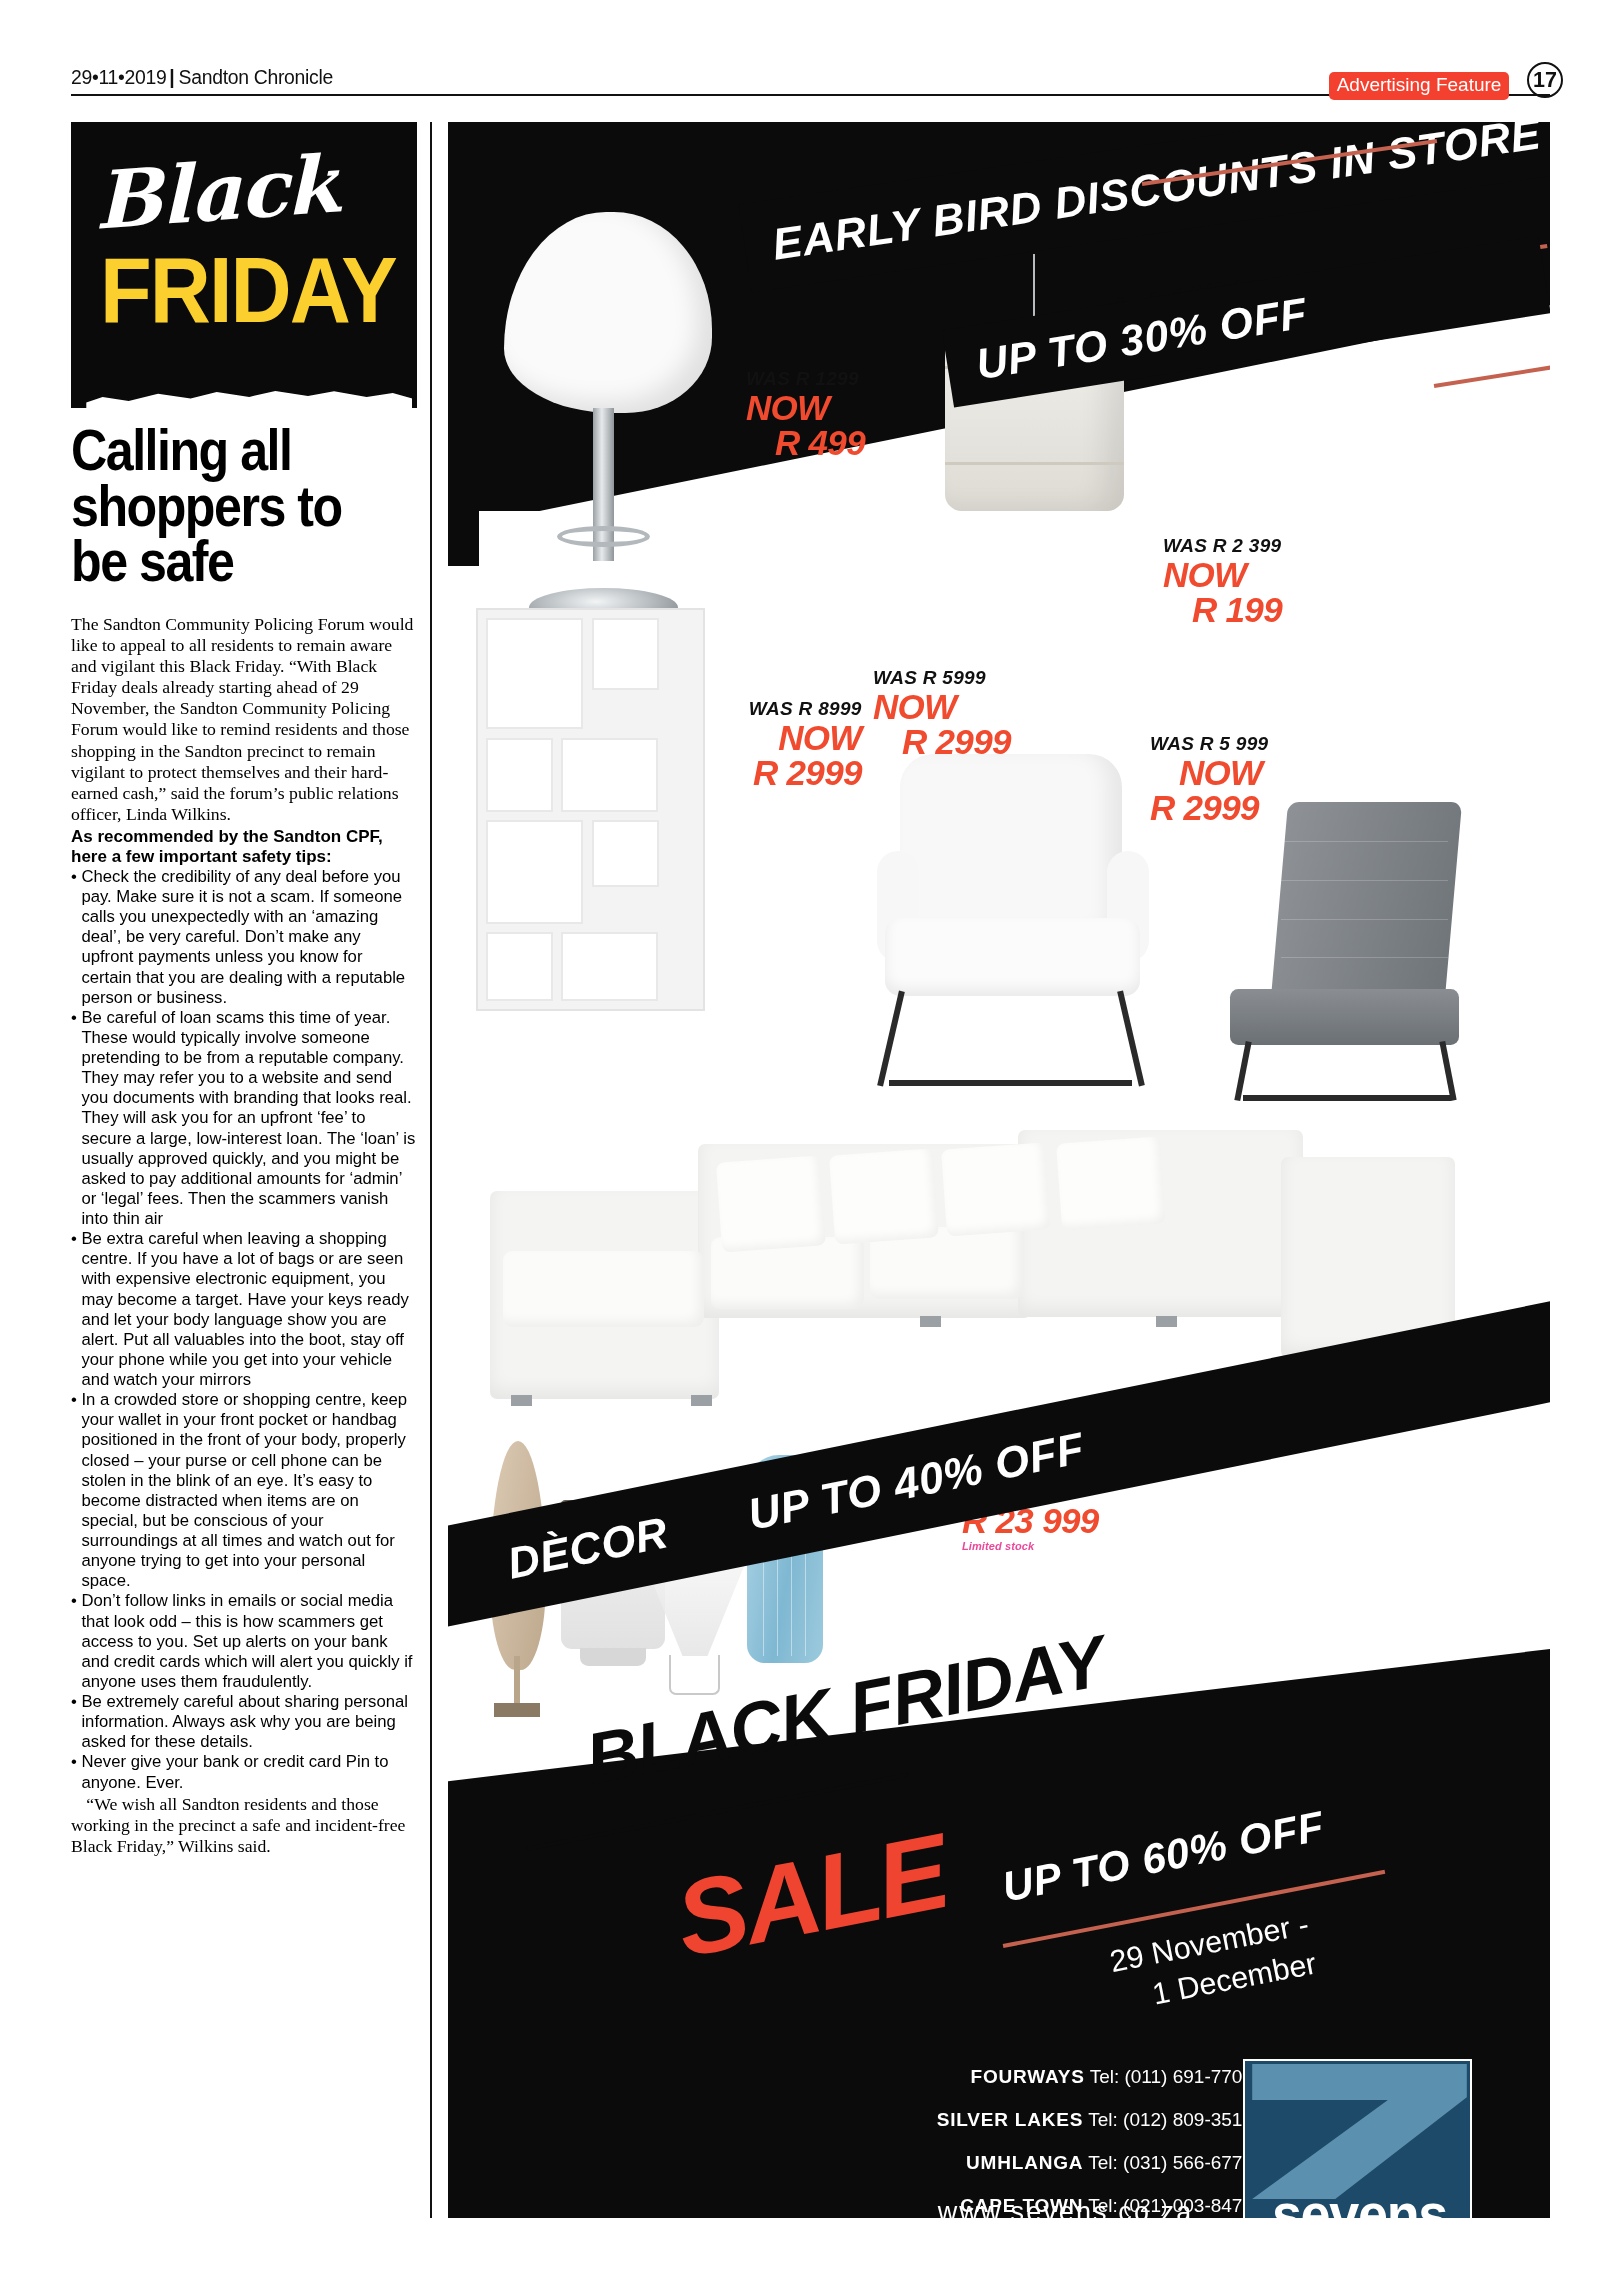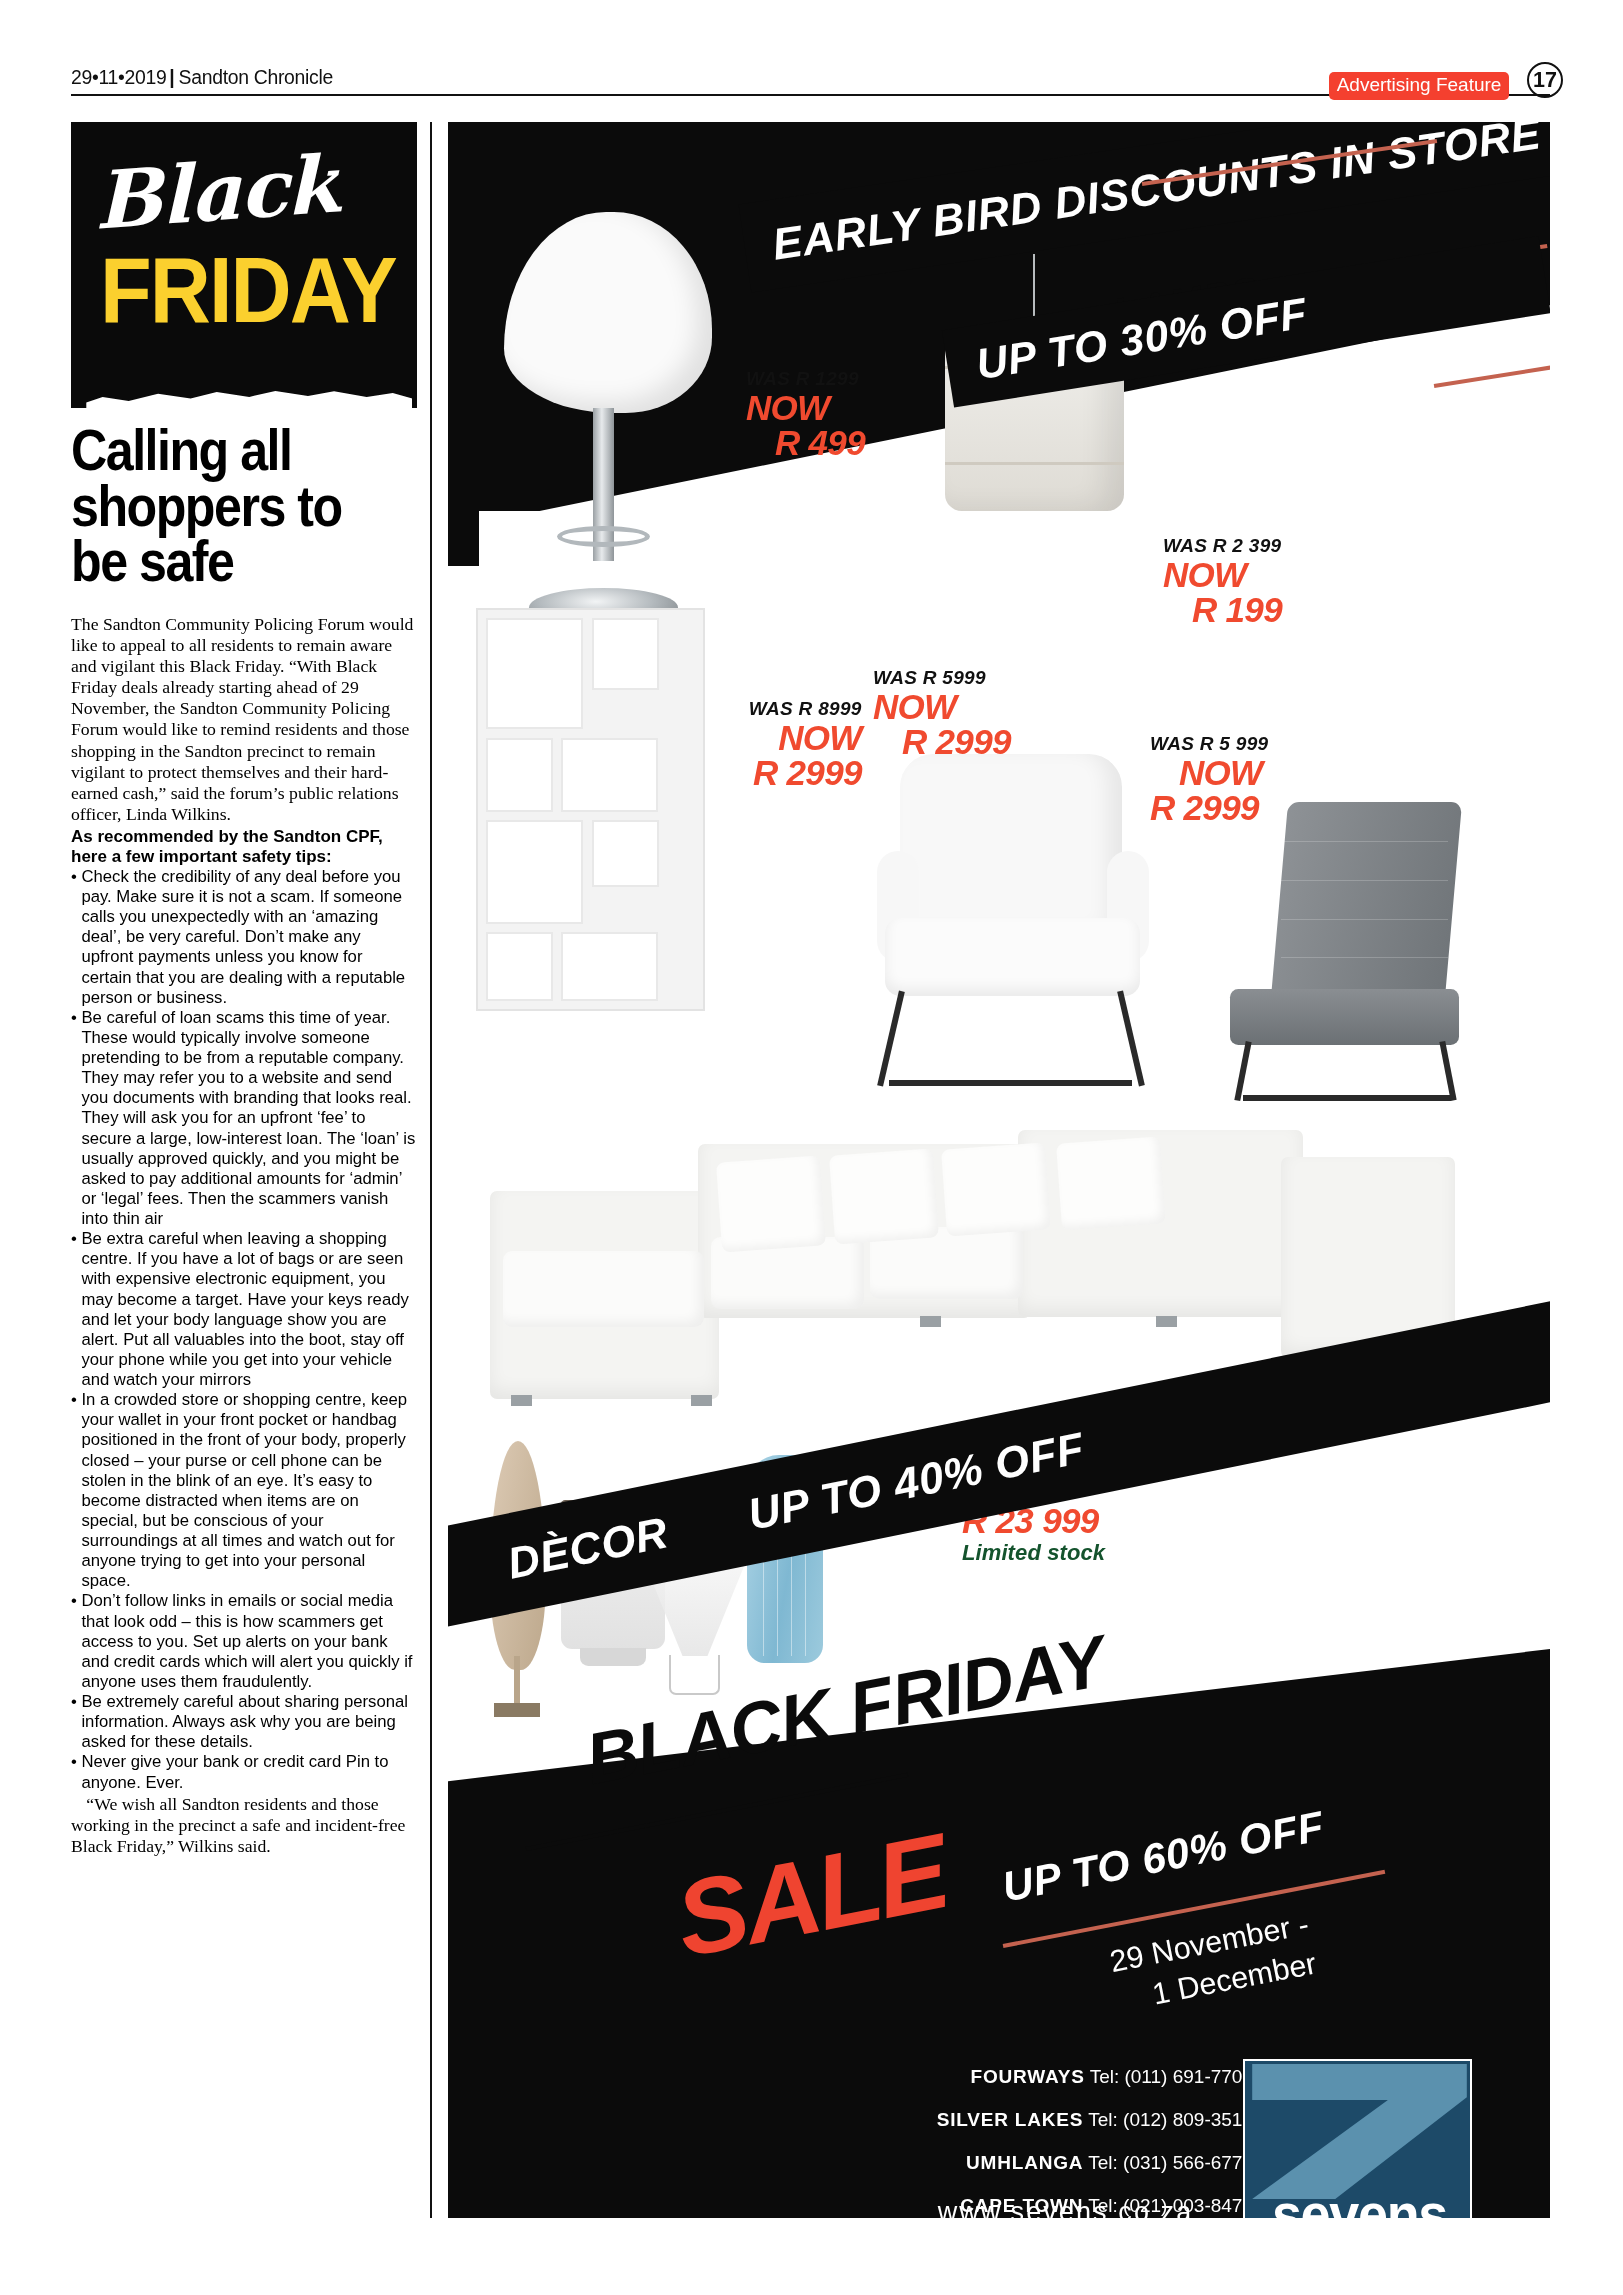--- a/index.html
+++ b/index.html
@@ -312,21 +312,21 @@
   .tag { position:absolute; font-style:italic; }
   .tag .was {
     font-size:19px; font-weight:bold; color:#111; white-space:nowrap; letter-spacing:0.3px;
   }
   .tag .now {
     font-size:35px; font-weight:bold; color:#f04a2f; line-height:1.0; letter-spacing:-0.7px;
   }
   .tag .price {
     font-size:35px; font-weight:bold; color:#f04a2f; line-height:1.05; letter-spacing:-0.7px;
   }
-  .tag .note { font-size:22px; font-weight:bold; color:#14532d; letter-spacing:0.1px; }
+  .tag .note { font-size:11px; font-weight:bold; color:#ec4899; letter-spacing:0.1px; }
   .tag .indent { padding-left:29px; }
 </style>
 </head>
 <body>
 
 <div id="masthead">
   <div id="masthead-date">
     <span>29•11•2019</span><span class="sep">|</span><span>Sandton Chronicle</span>
   </div>
   <div id="masthead-rule"></div>

